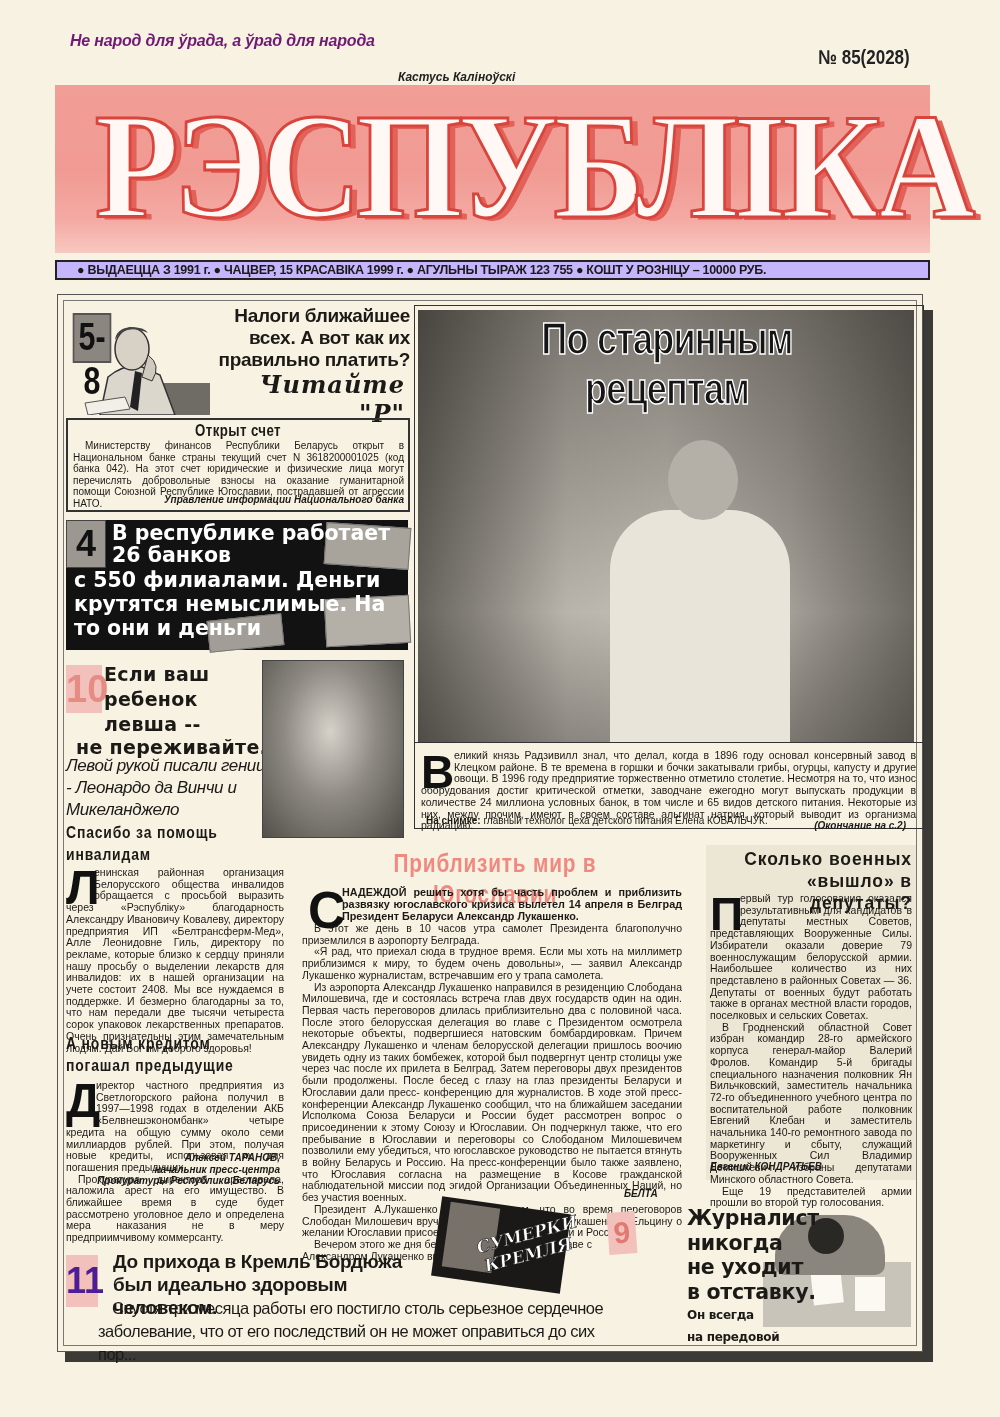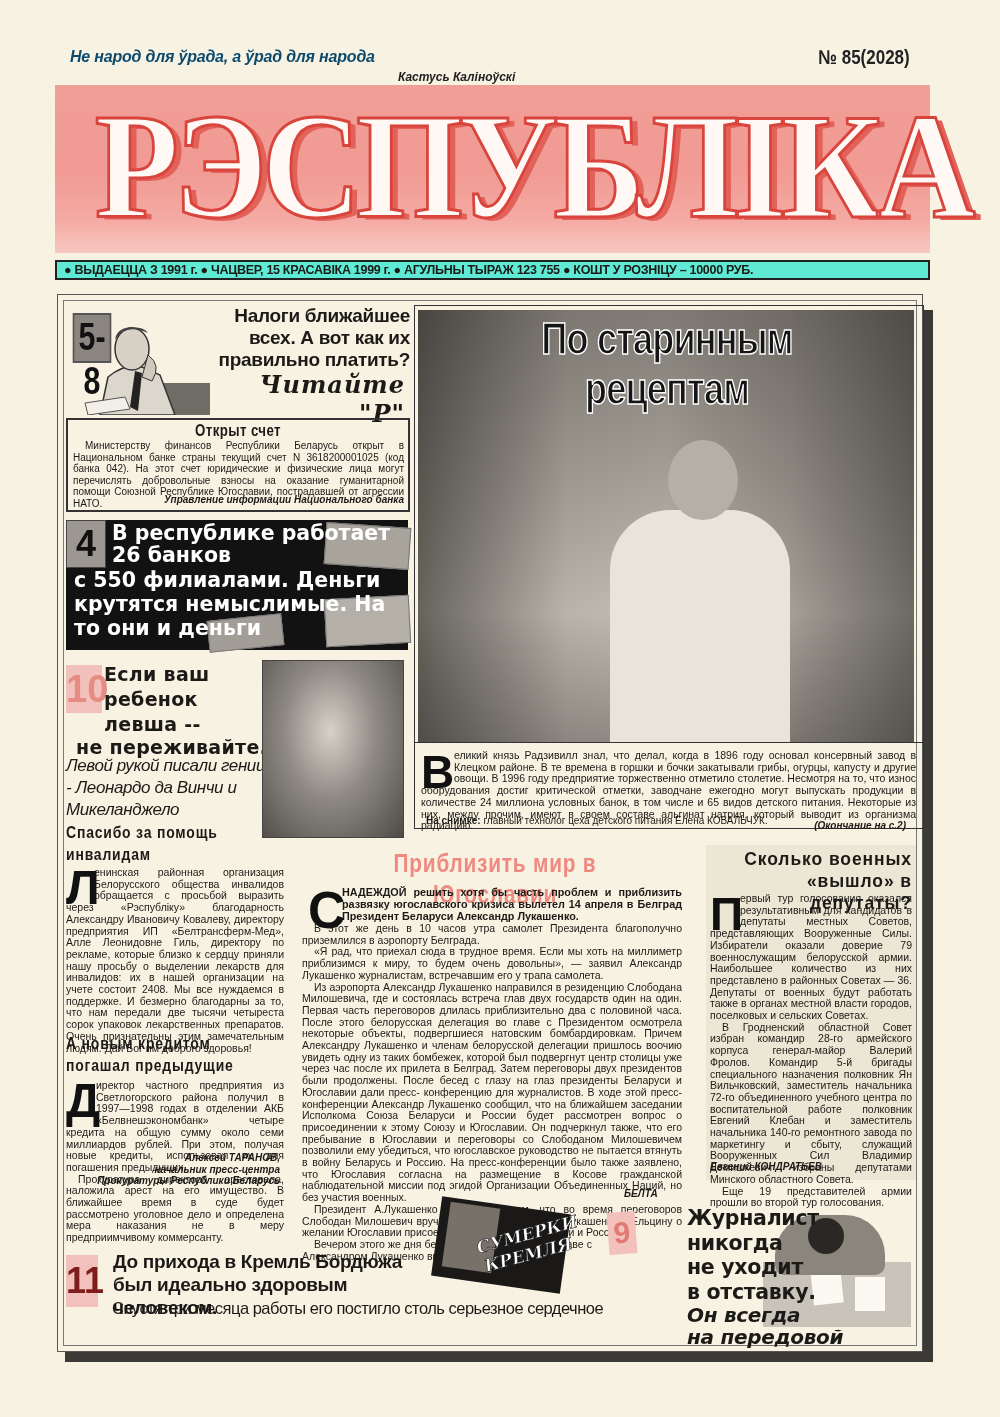--- a/index.html
+++ b/index.html
@@ -2,38 +2,38 @@
 <html><head>
 <meta charset="utf-8">
 <style>
   * { box-sizing: border-box; margin: 0; padding: 0; }
   html, body { width: 1000px; height: 1417px; background: #f7f2e2; overflow: hidden; }
   body { position: relative; font-family: "Liberation Sans", sans-serif; color: #1c1a17; }
 
   .abs { position: absolute; }
 
   
-  .motto { left: 70px; top: 48px; font: italic bold 16px "Liberation Sans", sans-serif; color: #0c4a6e; letter-spacing: -0.2px; }
+  .motto { left: 70px; top: 32px; font: italic bold 16px "Liberation Sans", sans-serif; color: #701a75; letter-spacing: -0.2px; }
   .motto-author { left: 398px; top: 62px; font: italic bold 12px "Liberation Sans", sans-serif; color: #222; margin-top: 8px; }
   .issue { left: 818px; top: 46px; font: bold 20px "Liberation Sans Narrow", "Liberation Sans", sans-serif; color: #222; transform: scaleX(0.85); transform-origin: left; }
   .banner { left: 55px; top: 170px; width: 875px; height: 83px; background: linear-gradient(180deg,#f09a93 0%,#f4aaa3 60%,#f7c8c1 100%); }
   .banner-top { left: 55px; top: 85px; width: 875px; height: 90px; background: linear-gradient(180deg,#f19e97 0%,#f09a93 100%); }
   .title {
     left: 60px; top: 86px; width: 870px; height: 160px;
     font: bold 150px "Liberation Serif", serif; color: #fff8f4;
     letter-spacing: -6px; line-height: 160px; text-align: center;
     -webkit-text-stroke: 3px #d9443c;
     text-shadow: 7px 3px 0 #e2625a;
     transform: scaleX(0.92); transform-origin: center;
   }
   .infobar {
     left: 55px; top: 260px; width: 875px; height: 20px;
-    border: 2px solid #222; background: #5eead4;
+    border: 2px solid #222; background: #c4b5fd;
     font: bold 12.5px "Liberation Sans", sans-serif; line-height: 16px;
-    padding-left: 7px; white-space: nowrap; letter-spacing: -0.3px;
+    padding-left: 20px; white-space: nowrap; letter-spacing: -0.3px;
   }
 
   
   .frame-outer { left: 57px; top: 294px; width: 866px; height: 1058px; border: 1px solid #555; }
   .frame-shadow-r { left: 923px; top: 310px; width: 10px; height: 1052px; background: #3c3a36; }
   .frame-shadow-b { left: 65px; top: 1352px; width: 868px; height: 10px; background: #3c3a36; }
   .frame-inner { left: 63px; top: 300px; width: 854px; height: 1046px; border: 1px solid #777; }
 
   
   .taxes-box { left: 66px; top: 303px; width: 343px; height: 112px; }
@@ -90,36 +90,36 @@
 
   
   .military-box { left: 706px; top: 845px; width: 210px; height: 335px; background: #ece6d4; }
   .military-head { left: 710px; top: 848px; width: 202px; text-align: right; font: bold 19px "Liberation Sans Narrow","Liberation Sans",sans-serif; line-height: 22px; transform: scaleX(0.92); transform-origin: right; letter-spacing: 1px; }
   .military-text { left: 710px; top: 893px; width: 202px; }
   .military-sign { left: 710px; top: 1161px; width: 202px; font: italic bold 10px "Liberation Sans", sans-serif; }
 
   .belta { left: 624px; top: 1188px; font: italic bold 10px "Liberation Sans", sans-serif; }
 
   
-  .badge-11 { left: 66px; top: 1255px; width: 32px; height: 52px; background: #f3c1bb; font: bold 36px "Liberation Sans Narrow","Liberation Sans",sans-serif; color:#7f1d1d; text-align:center; line-height: 52px; }
+  .badge-11 { left: 66px; top: 1255px; width: 32px; height: 52px; background: #f3c1bb; font: bold 36px "Liberation Sans Narrow","Liberation Sans",sans-serif; color:#4c1d95; text-align:center; line-height: 52px; }
   .kremlin-head { left: 113px; top: 1250px; width: 330px; font: bold 19px "Liberation Sans", sans-serif; line-height: 23px; letter-spacing: -0.3px; }
   .kremlin-sub { left: 98px; top: 1297px; width: 520px; font: 16.5px "Liberation Sans Narrow","Liberation Sans",sans-serif; line-height: 23px; letter-spacing: -0.5px; }
   .kremlin-sub .l1 { padding-left: 14px; }
   .dusk-box { left: 436px; top: 1205px; width: 130px; height: 80px; background: #1a1917; transform: rotate(8deg); }
   .dusk-photo { left: 446px; top: 1205px; width: 50px; height: 65px; background: #777169; transform: rotate(8deg); }
   .dusk-text { left: 478px; top: 1225px; width: 95px; text-align: center; font: italic bold 17px "DejaVu Serif", serif; color: #fff; line-height: 20px; transform: rotate(-15deg); -webkit-text-stroke: 0.5px #000; }
 
   .badge-9 { left: 608px; top: 1212px; width: 28px; height: 42px; background: #f3c1bb; font: bold 30px "Liberation Sans Narrow","Liberation Sans",sans-serif; color:#e07a72; text-align:center; line-height: 42px; transform: rotate(-4deg); }
   .desk { left: 763px; top: 1262px; width: 148px; height: 65px; background: #c9c4ba; }
   .paper1 { left: 812px; top: 1268px; width: 30px; height: 36px; background: #fbf9f2; transform: rotate(-6deg); }
   .paper2 { left: 855px; top: 1277px; width: 30px; height: 34px; background: #fbf9f2; }
   .journo { left: 775px; top: 1215px; width: 110px; height: 60px; background: #8a857d; border-radius: 40px 40px 10px 10px; }
   .journo-head { left: 808px; top: 1218px; width: 36px; height: 36px; background: #2a2825; border-radius: 50%; }
   .journo-text { left: 687px; top: 1206px; width: 200px; font: 900 20.5px "DejaVu Sans", sans-serif; line-height: 24.5px; letter-spacing: -0.3px; }
-  .journo-text .sm { font-size: 20px; line-height: 22px; font-style: italic; }
+  .journo-text .sm { font-size: 12px; line-height: 22px; }
 </style>
 </head>
 <body>
 
 <div class="abs motto">Не народ для ўрада, а ўрад для народа</div>
 <div class="abs motto-author">Кастусь Каліноўскі</div>
 <div class="abs issue">№ 85(2028)</div>
 
 <div class="abs banner-top"></div>
 <div class="abs banner"></div>
@@ -220,20 +220,21 @@
   <span>ервый тур голосования оказался результативным для кандидатов в депутаты местных Советов, представляющих Вооруженные Силы. Избиратели оказали доверие 79 военнослужащим белорусской армии. Наибольшее количество из них представлено в районных Советах — 36. Депутаты от военных будут работать также в органах местной власти городов, поселковых и сельских Советах.</span>
   <span style="display:block;text-indent:12px">В Гродненский областной Совет избран командир 28-го армейского корпуса генерал-майор Валерий Фролов. Командир 5-й бригады специального назначения полковник Ян Вильчковский, заместитель начальника 72-го объединенного учебного центра по воспитательной работе полковник Евгений Клебан и заместитель начальника 140-го ремонтного завода по маркетингу и сбыту, служащий Вооруженных Сил Владимир Демишкевич избраны депутатами Минского областного Совета.</span>
   <span style="display:block;text-indent:12px">Еще 19 представителей армии прошли во второй тур голосования.</span>
 </div>
 <div class="abs military-sign">Евгений КОНДРАТЬЕВ</div>
 
 <div class="abs badge-11">11</div>
 <div class="abs kremlin-head">До прихода в Кремль Бордюжа был идеально здоровым человеком.</div>
 <div class="abs kremlin-sub">
   <div class="l1">Спустя три месяца работы его постигло столь серьезное сердечное</div>
+  <div>заболевание, что от его последствий он не может оправиться до сих пор...</div>
 </div>
 <div class="abs dusk-box"></div>
 <div class="abs dusk-photo"></div>
 <div class="abs dusk-text">СУМЕРКИ КРЕМЛЯ</div>
 
 <div class="abs badge-9">9</div>
 <div class="abs desk"></div>
 <div class="abs paper1"></div>
 <div class="abs paper2"></div>
 <div class="abs journo"></div>

